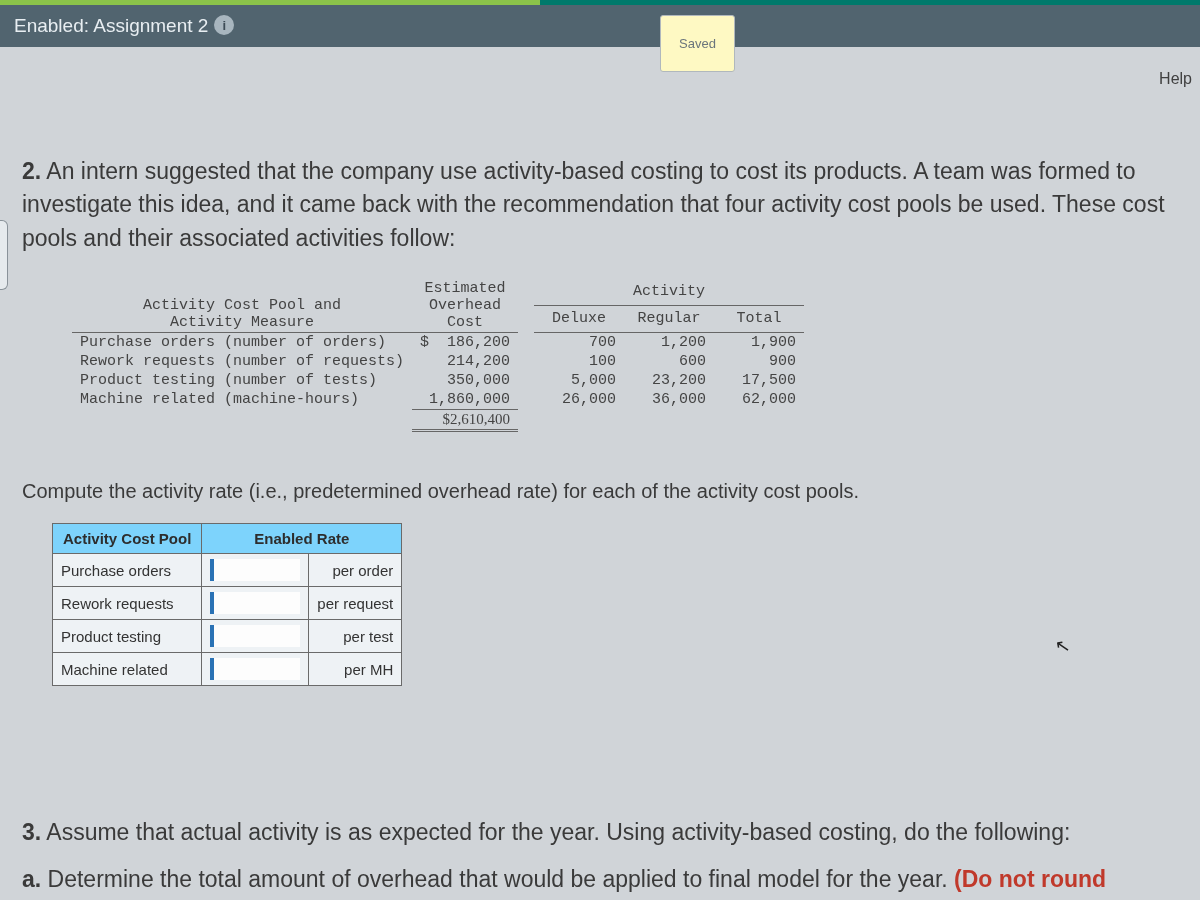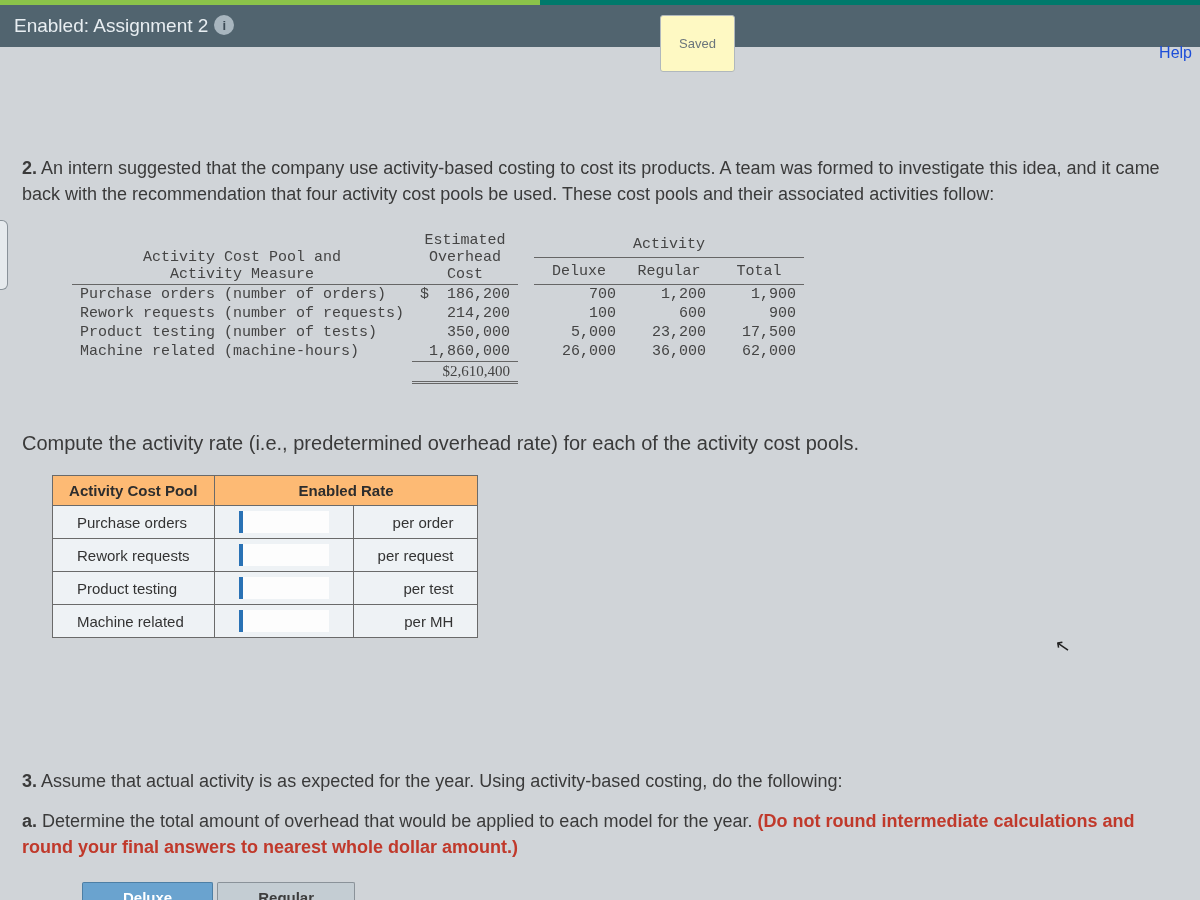--- a/index.html
+++ b/index.html
@@ -38,29 +38,29 @@
     left: 660px;
     background: #fef9c3;
     color: #6a757c;
     font-size: 13px;
     border: 1px solid #b0b8bd;
     border-radius: 3px;
     padding: 20px 18px;
   }
   .help-link {
     position: absolute;
-    right: 8px; top: 44px;
-    color: #1d4ed8;
+    right: 8px; top: 70px;
+    color: #404040;
     font-size: 16px;
   }
   .page {
     padding: 28px 22px 0 22px;
   }
   .q-block { margin-top: 80px; }
-  .q-text { font-size: 18px; color: #3a3a3a; line-height: 1.45; }
+  .q-text { font-size: 23px; color: #3a3a3a; line-height: 1.45; }
   .q-text .num { font-weight: bold; }
 
   
   .mono-wrap { margin: 24px 0 0 50px; }
   .mono {
     font-family: "Courier New", monospace;
     font-size: 15px;
     color: #444;
     border-collapse: collapse;
   }
@@ -74,29 +74,29 @@
 
   .instr { margin: 48px 0 20px 0; font-size: 20px; color: #3a3a3a; }
 
   
   .in-table {
     border-collapse: collapse;
     margin-left: 30px;
     font-size: 15px;
   }
   .in-table th {
-    background: #fdba74;
+    background: #7dd3fc;
     border: 1px solid #6a6a6a;
     padding: 6px 10px;
     font-weight: bold;
     color: #2d2d2d;
   }
   .in-table td {
     border: 1px solid #6a6a6a;
-    padding: 5px 24px;
+    padding: 5px 8px;
     background: #eef2f5;
     color: #333;
   }
   .in-table .rate-in {
     width: 90px; height: 22px;
     border: none; background: #fdfdfd;
     border-left: 4px solid #2a72b5;
   }
   .in-table .unit { text-align: right; min-width: 90px; }
 
@@ -263,21 +263,21 @@
   </tbody>
     </table>
 
   <div class="q3">
     <p class="q-text">
       <span class="num">3.</span>
       <span>Assume that actual activity is as expected for the year. Using activity-based costing, do the following:</span>
     </p>
     <p class="q-text" style="margin-top:14px;">
       <span class="num">a.</span>
-      <span>Determine the total amount of overhead that would be applied to each model for the year.</span>
+      <span>Determine the total amount of overhead that would be applied to final model for the year.</span>
       <span class="note-red">(Do not round intermediate calculations and round your final answers to nearest whole dollar amount.)</span>
     </p>
   </div>
 
   <div class="tabbar">
     <div class="tab active">Deluxe</div>
     <div class="tab">Regular</div>
   </div>
 
 </div>

